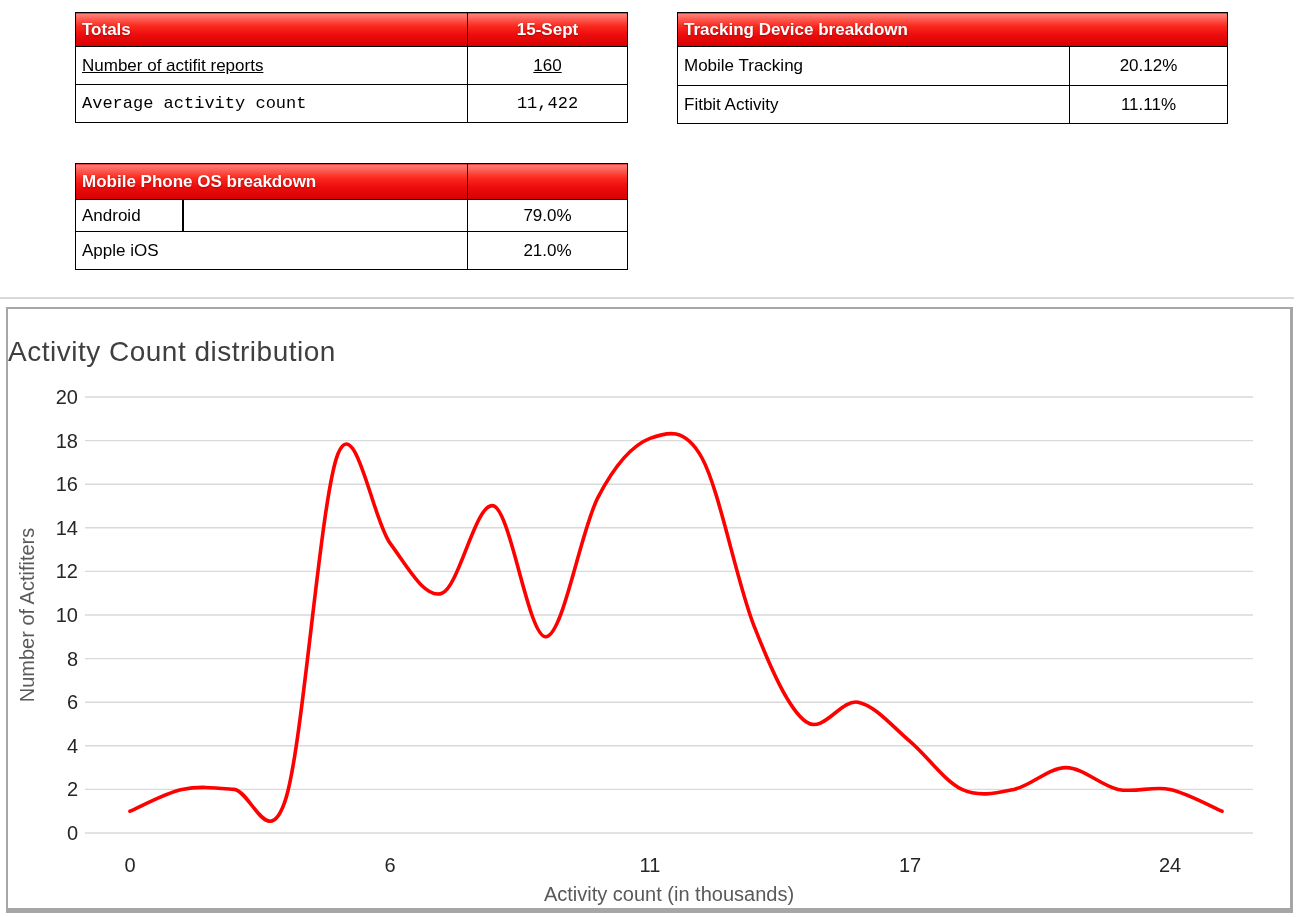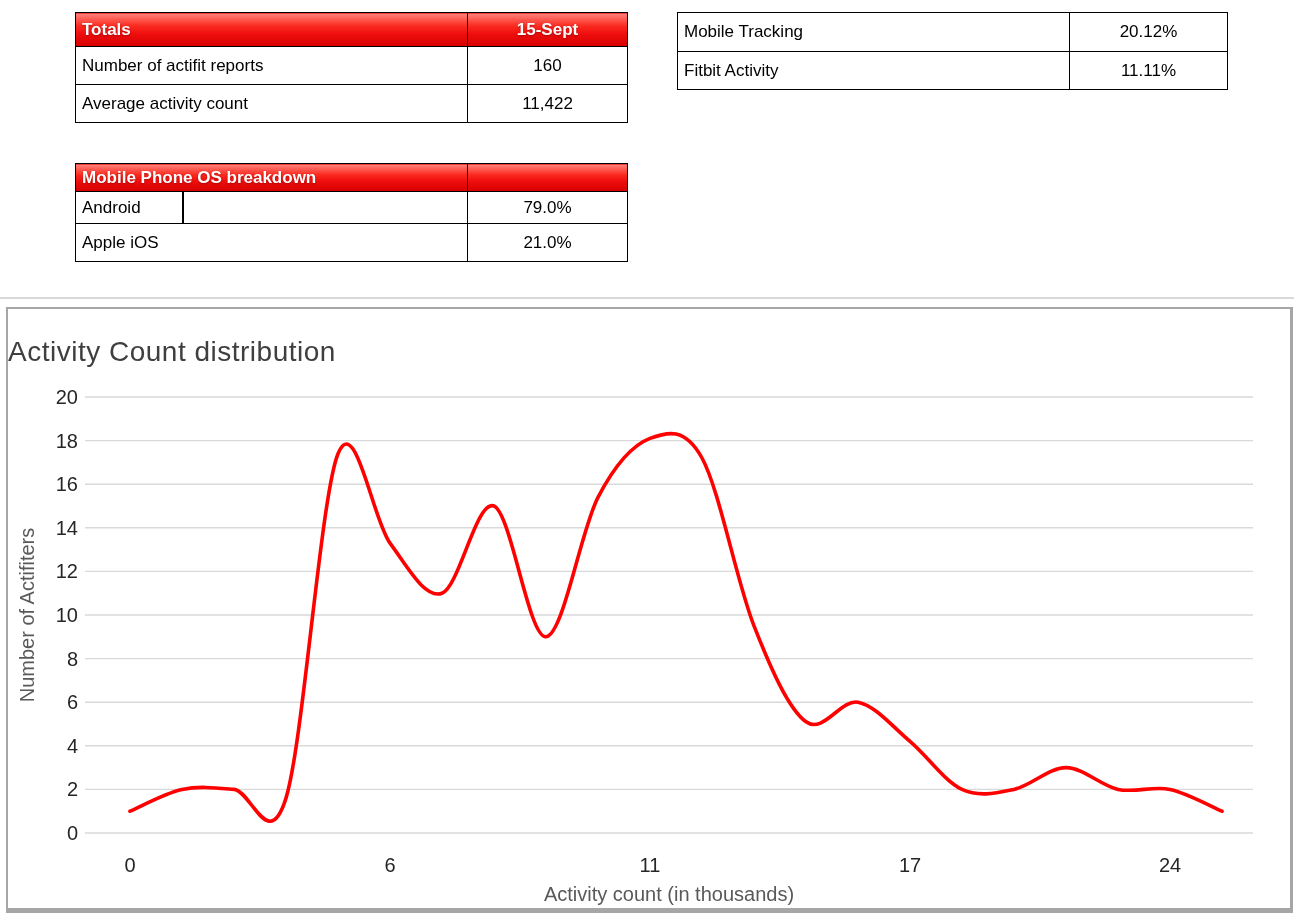--- a/index.html
+++ b/index.html
@@ -45,55 +45,58 @@
 <table class="tbl" style="left:75px; top:12px;">
   <colgroup>
       <col style="width:392px">
       <col style="width:160px">
     </colgroup>
   <tbody>
       <tr class="hdr" style="height:34px;">
     <td class="lbl">Totals</td>
     <td class="val">15-Sept</td>
   </tr>
-  <tr style="height:38px;">
+  <tr style="height:38px;text-decoration:underline;">
     <td class="lbl">Number of actifit reports</td>
     <td class="val">160</td>
   </tr>
-  <tr style="height:38px;">
+  <tr style="height:38px;font-family:Liberation Mono, monospace;">
     <td class="lbl">Average activity count</td>
     <td class="val">11,422</td>
   </tr>
 </tbody>
   </table>
 
 <table class="tbl" style="left:677px; top:12px;">
   <colgroup>
       <col style="width:392px">
       <col style="width:158px">
     </colgroup>
   <tbody>
+      <tr class="hdr" style="height:34px;">
+    <td class="lbl" colspan="2">Tracking Device breakdown</td>
+  </tr>
   <tr style="height:39px;margin-left:48px;">
     <td class="lbl">Mobile Tracking</td>
     <td class="val">20.12%</td>
   </tr>
   <tr style="height:38px;">
     <td class="lbl">Fitbit Activity</td>
     <td class="val">11.11%</td>
   </tr>
 </tbody>
   </table>
 
 <table class="tbl" style="left:75px; top:163px;">
   <colgroup>
       <col style="width:392px">
       <col style="width:160px">
     </colgroup>
   <tbody>
-      <tr class="hdr" style="height:28px;margin-left:13px;">
+      <tr class="hdr" style="height:36px;margin-left:13px;">
     <td class="lbl">Mobile Phone OS breakdown</td>
     <td class="val"></td>
   </tr>
   <tr style="height:32px;">
     <td class="lbl cell-divided">Android</td>
     <td class="val">79.0%</td>
   </tr>
   <tr style="height:38px;">
     <td class="lbl">Apple iOS</td>
     <td class="val">21.0%</td>

